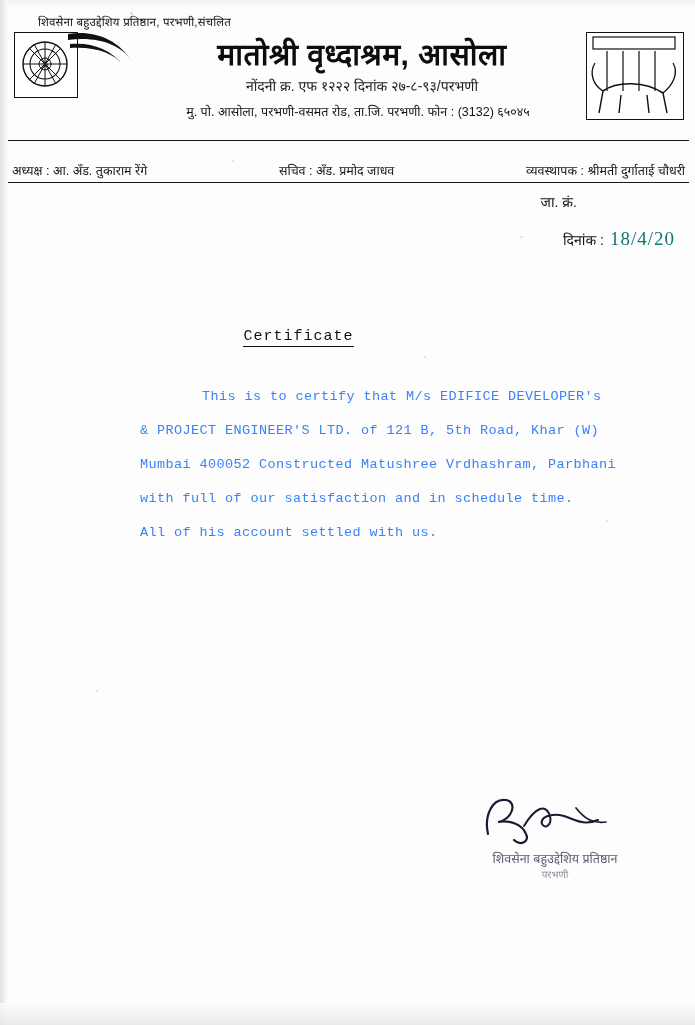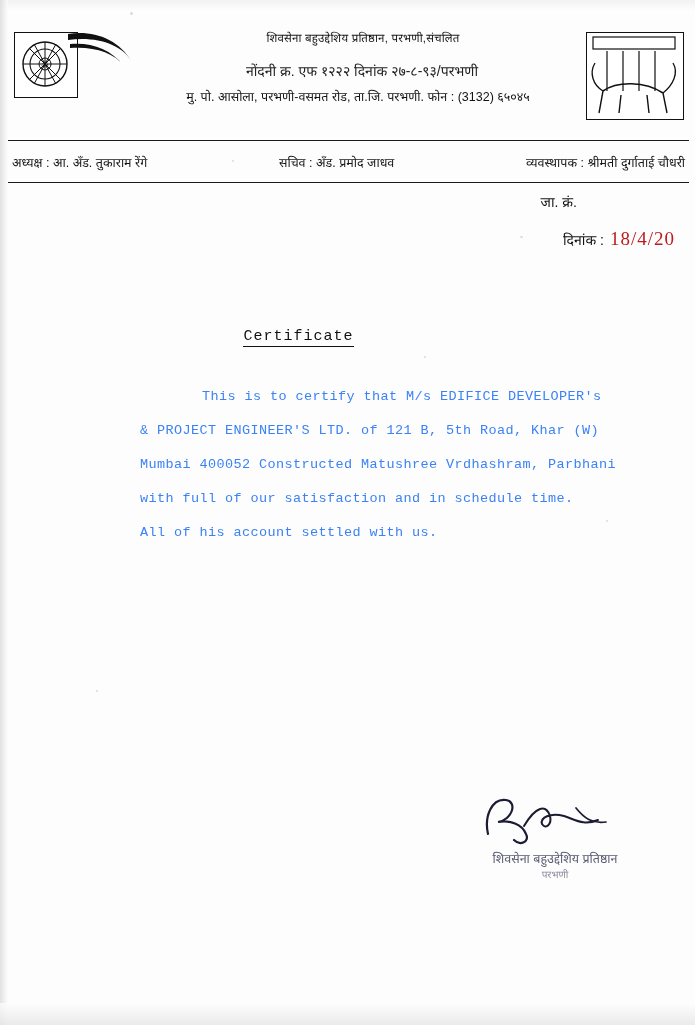--- a/index.html
+++ b/index.html
@@ -56,25 +56,25 @@
   .lh-rule {
     position: absolute;
     left: 0;
     width: 681px;
     border-top: 1.6px solid #1a1a1a;
   }
   .lh-rule-1 { top: 126px; }
   .lh-rule-2 { top: 168px; }
 
   .org-sub {
-    text-align: center;
+    text-align: left;
     font-family: "Liberation Sans", sans-serif;
     font-size: 11.5px;
     letter-spacing: .2px;
-    margin: 16px;
+    margin: 0;
     padding-left: 30px;
     color: #151515;
   }
   .org-title {
     text-align: center;
     font-family: "Liberation Sans", sans-serif;
     font-size: 30px;
     font-weight: bold;
     letter-spacing: .5px;
     margin: 4px 0 2px 0;
@@ -93,21 +93,21 @@
     text-align: center;
     font-family: "Liberation Sans", sans-serif;
     font-size: 12.5px;
     margin: 8px 0 0 0;
     padding-left: 20px;
     color: #141414;
   }
 
   .officers {
     position: absolute;
-    left: 0; top: 140px;
+    left: 0; top: 148px;
     width: 681px;
     display: flex;
     justify-content: space-between;
     align-items: center;
     font-family: "Liberation Sans", sans-serif;
     font-size: 12.5px;
     color: #141414;
     padding: 0 4px;
     box-sizing: border-box;
   }
@@ -153,21 +153,21 @@
     font-family: "Liberation Sans", sans-serif;
     font-size: 14px;
     color: #111;
     display: flex;
     align-items: baseline;
     gap: 6px;
   }
   .date-hand {
     font-family: "Liberation Serif", serif;
     font-size: 19px;
-    color: #b91c1c;
+    color: #0f766e;
     letter-spacing: 1px;
   }
 
   
   .cert-title {
     position: absolute;
     left: 0; top: 328px;
     width: 597px;
     text-align: center;
     font-family: "Liberation Mono", monospace;
@@ -266,20 +266,21 @@
         <rect x="6" y="4" width="82" height="12" fill="none" stroke="#111" stroke-width="1.2"></rect>
         <path d="M20 18 L20 58 M36 18 L36 58 M52 18 L52 58 M68 18 L68 58" stroke="#111" stroke-width="1.2" fill="none"></path>
         <path d="M16 58 C 30 48, 58 48, 76 60" stroke="#111" stroke-width="1.6" fill="none"></path>
         <path d="M16 58 L12 80 M76 60 L80 80 M34 62 L32 80 M60 62 L62 80" stroke="#111" stroke-width="1.4" fill="none"></path>
         <path d="M8 30 C 2 40, 6 52, 16 58" stroke="#111" stroke-width="1.3" fill="none"></path>
         <path d="M86 30 C 92 40, 86 52, 76 60" stroke="#111" stroke-width="1.3" fill="none"></path>
       </svg>
     </div>
 
     <p class="org-sub">शिवसेना बहुउद्देशिय प्रतिष्ठान, परभणी,संचलित</p>
+    <h1 class="org-title">मातोश्री वृध्दाश्रम, आसोला</h1>
     <p class="org-reg">नोंदनी क्र. एफ १२२२ दिनांक २७-८-९३/परभणी</p>
     <p class="org-addr">मु. पो. आसोला, परभणी-वसमत रोड, ता.जि. परभणी. फोन : (3132) ६५०४५</p>
 
     <div class="lh-rule lh-rule-1"></div>
 
     <div class="officers">
       <div class="officer">
         <span>अध्यक्ष :</span>
         <span>आ. अँड. तुकाराम रेंगे</span>
       </div>

